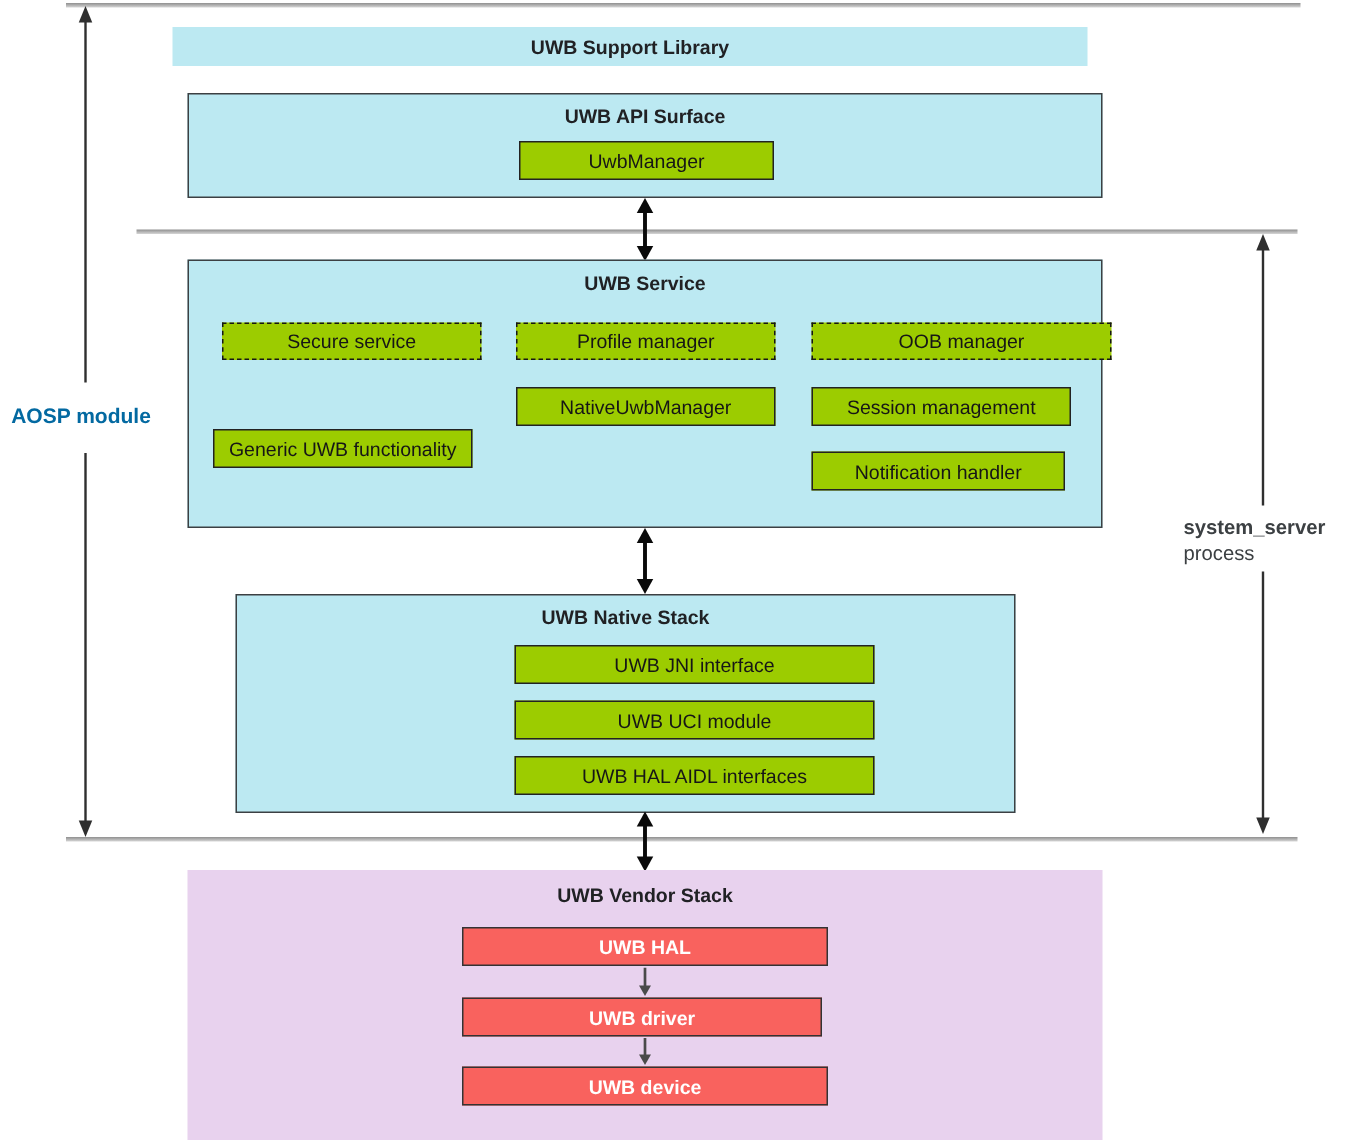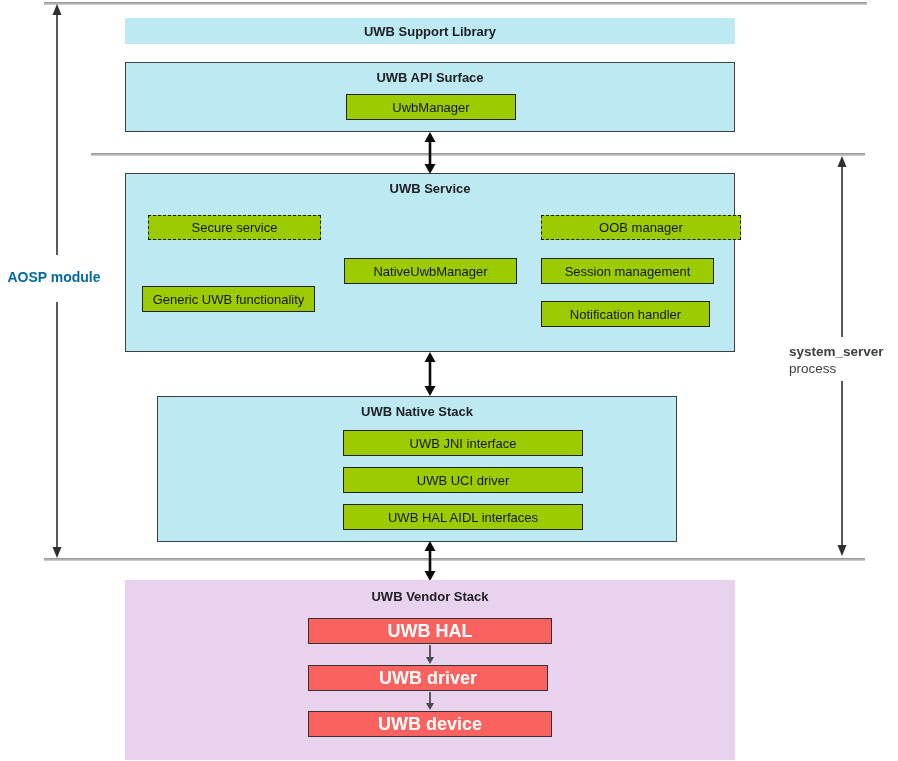--- a/index.html
+++ b/index.html
@@ -28,21 +28,21 @@
   }
   .chip{
     background:var(--green); border:1.4px solid #222;
     display:flex; align-items:center; justify-content:center;
     font-size:13px; color:#161616; text-align:right;
   }
   .chip.dashed{border:1.6px dashed #161616;}
   .redchip{
     background:var(--red); border:1.5px solid #333;
     display:flex; align-items:center; justify-content:center;
-    font-size:18px; font-weight:bold; color:#ffffff;
+    font-size:13px; font-weight:bold; color:#ffffff;
   }
   .rail-label{color:#0369a1; font-weight:bold; font-size:14px; text-align:center; line-height:16px;}
   .rail-label-right{color:#3c4043; font-size:13.5px; line-height:17px; text-align:left;}
   .rail-label-right .b{font-weight:bold;}
   svg{display:block;}
 </style>
 </head>
 <body>
 
 <div class="stage">
@@ -63,58 +63,59 @@
     <line x1="7" y1="16" x2="7" y2="187" stroke="#2f2f2f" stroke-width="1.6"></line>
     <polygon points="7,6 11.5,17 2.5,17" fill="#2f2f2f"></polygon>
     <line x1="7" y1="231" x2="7" y2="396" stroke="#2f2f2f" stroke-width="1.6"></line>
     <polygon points="7,406 11.5,395 2.5,395" fill="#2f2f2f"></polygon>
   </svg>
   <div class="abs rail-label-right" style="left:789px; top:343px; width:108px;">
     <div class="b">system_server</div>
     <div>process</div>
   </div>
 
-  <div class="abs bluebar" style="left:125px; top:18px; width:610px; height:26px;">
+  <div class="abs bluebar" style="left:115px; top:18px; width:610px; height:26px;">
     <span class="box-title" style="margin-top:0;">UWB Support Library</span>
   </div>
 
   <div class="abs bluebox" style="left:125px; top:62px; width:610px; height:70px;">
     <div class="box-title">UWB API Surface</div>
     <div class="abs chip" style="left:220px; top:31px; width:170px; height:26px;">UwbManager</div>
   </div>
 
   <svg class="abs" style="left:421px; top:131px;" width="18" height="44">
     <line x1="9" y1="8" x2="9" y2="36" stroke="#0a0a0a" stroke-width="2.6"></line>
     <polygon points="9,1 14.5,11 3.5,11" fill="#0a0a0a"></polygon>
     <polygon points="9,43 14.5,33 3.5,33" fill="#0a0a0a"></polygon>
   </svg>
 
   <div class="abs bluebox" style="left:125px; top:173px; width:610px; height:179px;">
     <div class="box-title">UWB Service</div>
 
     <div class="abs chip dashed" style="left:22px;  top:41px; width:173px; height:25px;">Secure service</div>
+    <div class="abs chip dashed" style="left:218px; top:41px; width:173px; height:25px;">Profile manager</div>
     <div class="abs chip dashed" style="left:415px; top:41px; width:200px; height:25px;">OOB manager</div>
 
     <div class="abs chip" style="left:16px;  top:84px; width:173px; height:26px;margin-top:28px;">Generic UWB functionality</div>
     <div class="abs chip" style="left:218px; top:84px; width:173px; height:26px;">NativeUwbManager</div>
     <div class="abs chip" style="left:415px; top:84px; width:173px; height:26px;">Session management</div>
 
     <div class="abs chip" style="left:415px; top:127px; width:169px; height:26px;">Notification handler</div>
   </div>
 
   <svg class="abs" style="left:421px; top:351px;" width="18" height="46">
     <line x1="9" y1="8" x2="9" y2="38" stroke="#0a0a0a" stroke-width="2.6"></line>
     <polygon points="9,1 14.5,11 3.5,11" fill="#0a0a0a"></polygon>
     <polygon points="9,45 14.5,35 3.5,35" fill="#0a0a0a"></polygon>
   </svg>
 
   <div class="abs bluebox" style="left:125px; top:396px; width:520px; height:146px;margin-left:32px;">
     <div class="box-title">UWB Native Stack</div>
     <div class="abs chip" style="left:185px; top:33px;  width:240px; height:26px;">UWB JNI interface</div>
-    <div class="abs chip" style="left:185px; top:70px;  width:240px; height:26px;">UWB UCI driver</div>
+    <div class="abs chip" style="left:185px; top:70px;  width:240px; height:26px;">UWB UCI module</div>
     <div class="abs chip" style="left:185px; top:107px; width:240px; height:26px;">UWB HAL AIDL interfaces</div>
   </div>
 
   <svg class="abs" style="left:421px; top:540px;" width="18" height="42">
     <line x1="9" y1="8" x2="9" y2="34" stroke="#0a0a0a" stroke-width="2.6"></line>
     <polygon points="9,1 14.5,11 3.5,11" fill="#0a0a0a"></polygon>
     <polygon points="9,41 14.5,31 3.5,31" fill="#0a0a0a"></polygon>
   </svg>
 
   <div class="abs pinkbox" style="left:125px; top:580px; width:610px; height:180px;">

